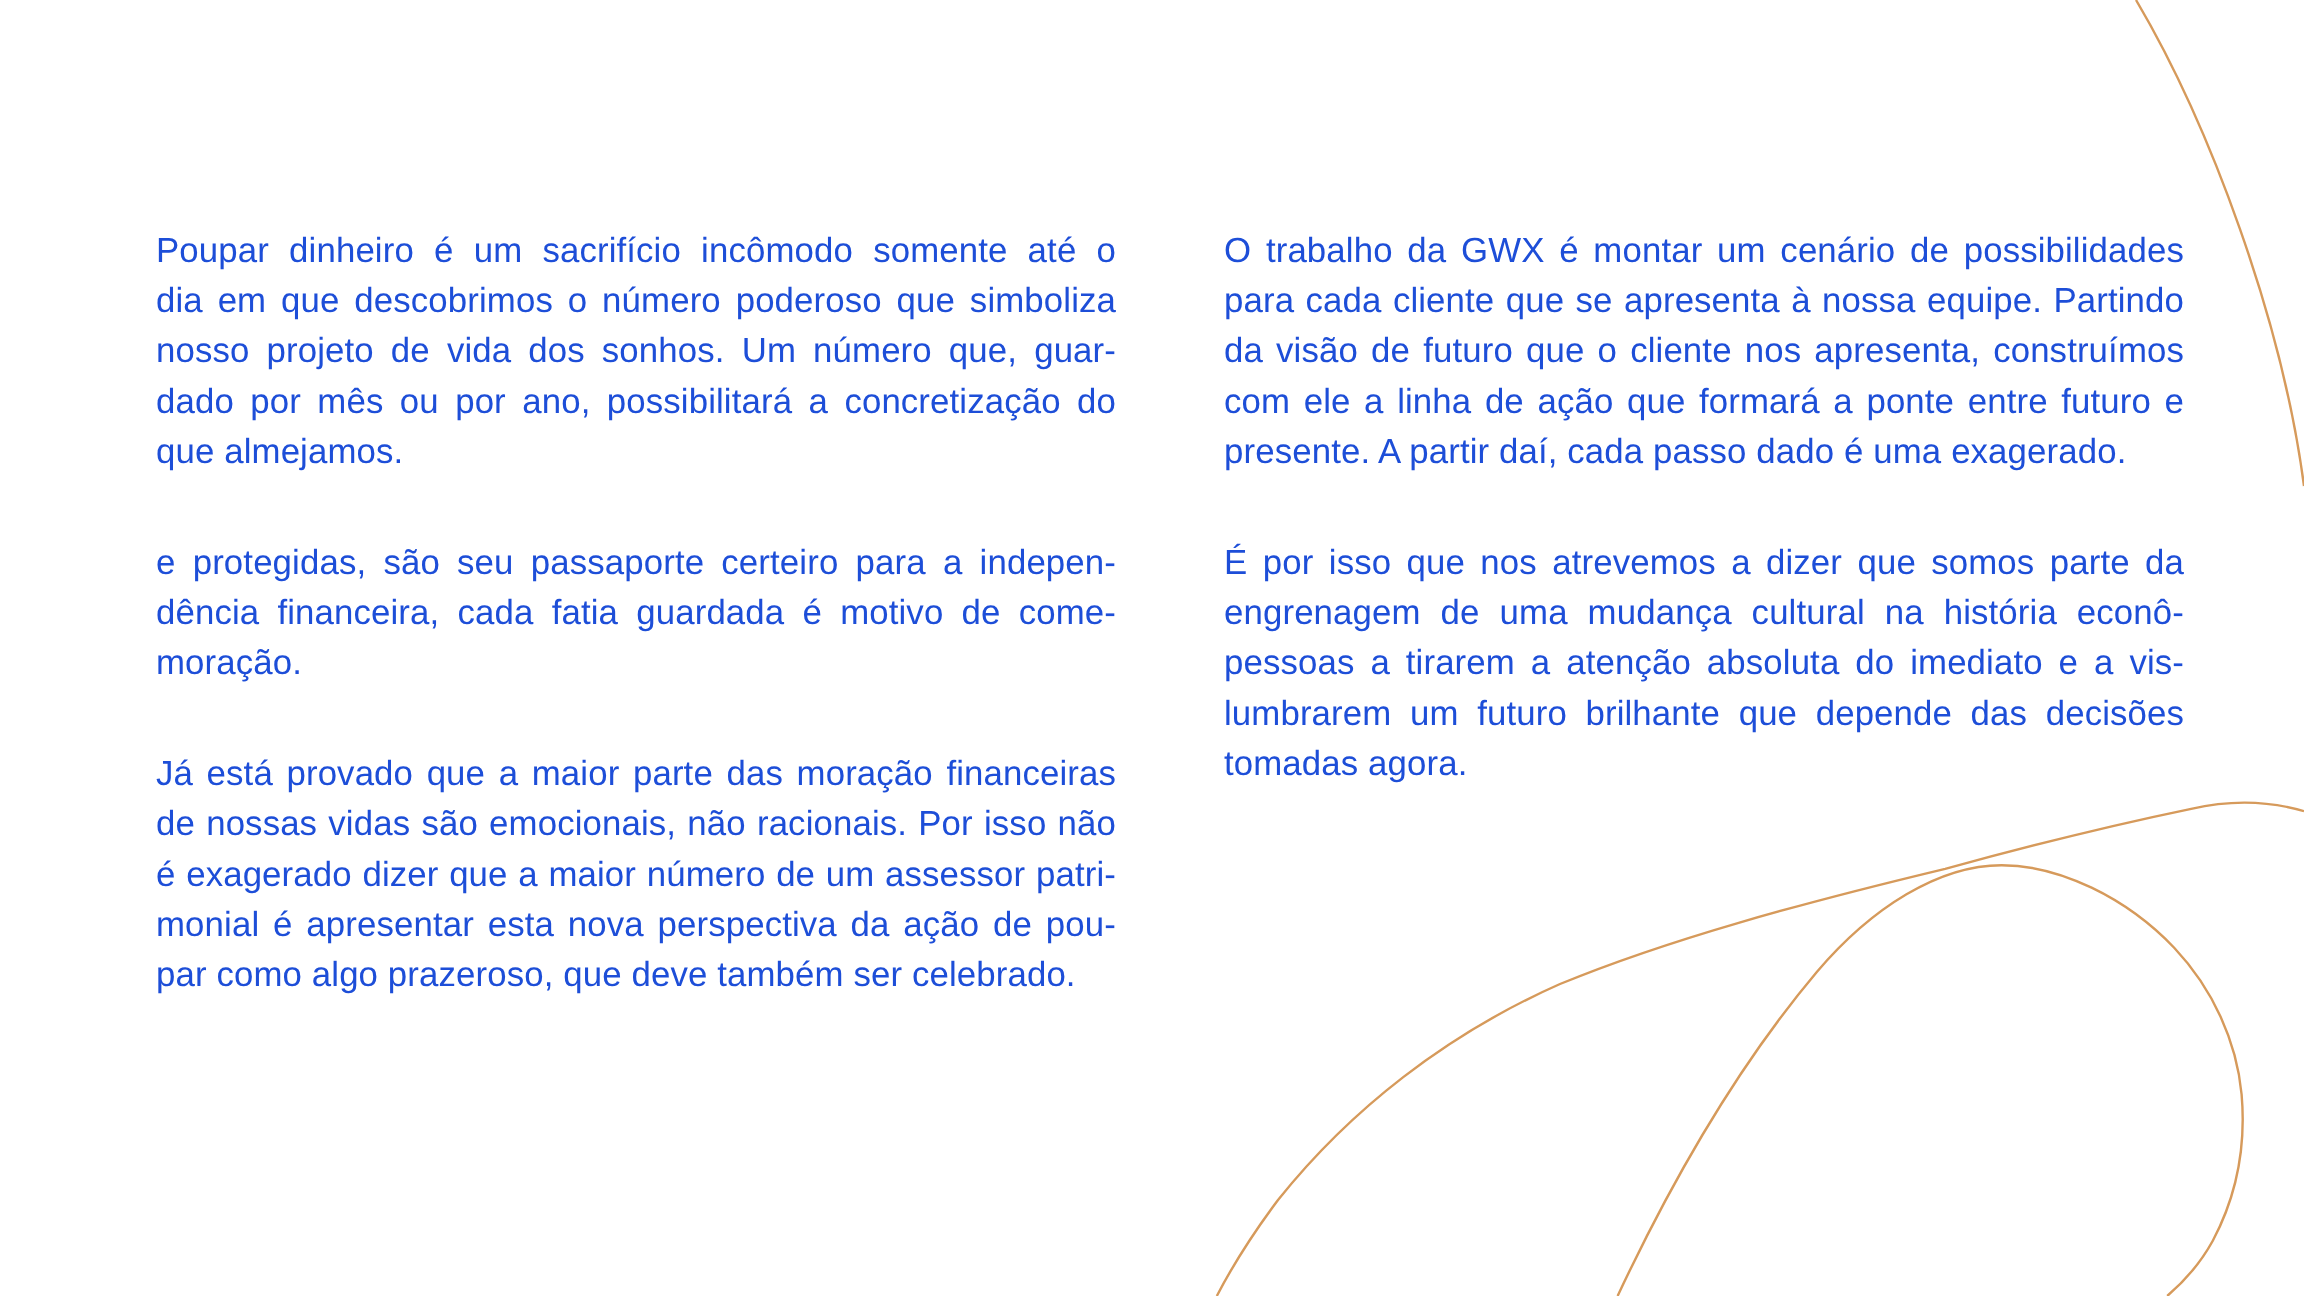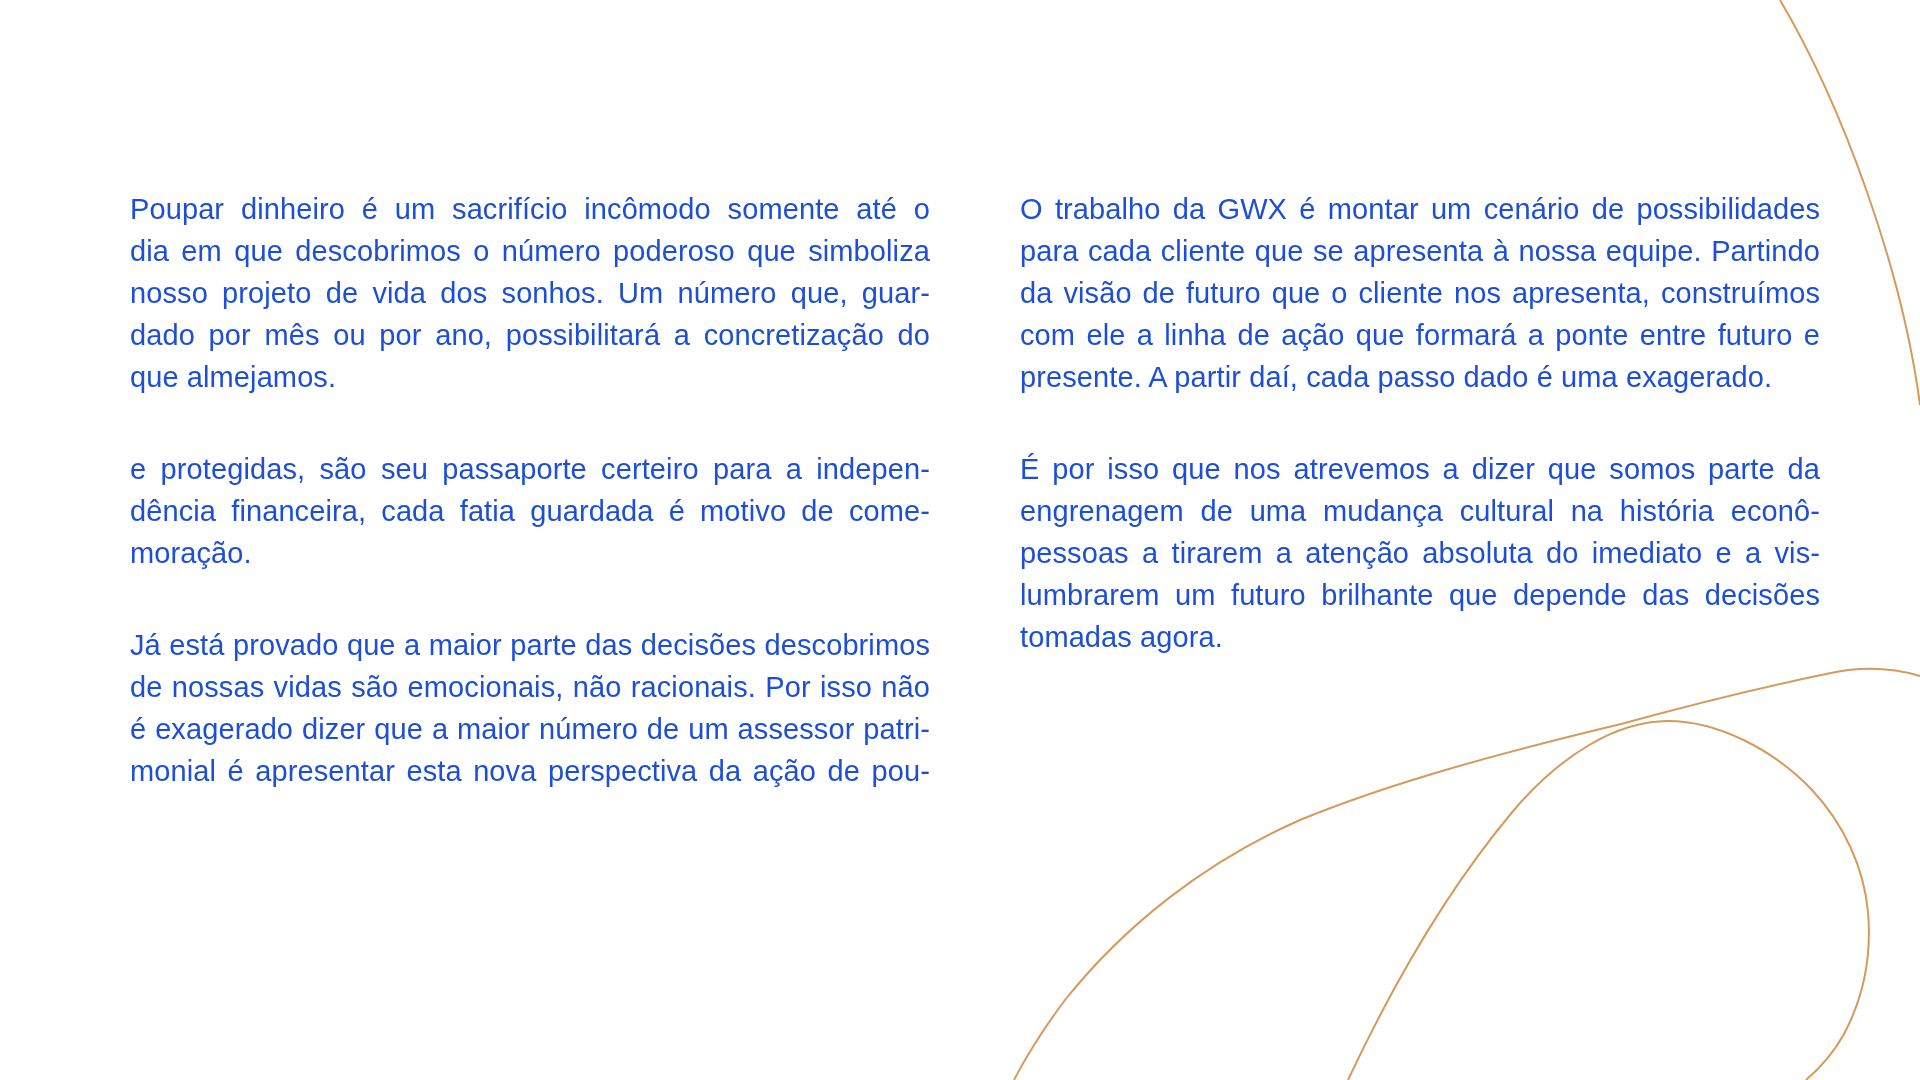--- a/index.html
+++ b/index.html
@@ -71,24 +71,25 @@
       <span class="text-line">nosso projeto de vida dos sonhos. Um número que, guar-</span>
       <span class="text-line">dado por mês ou por ano, possibilitará a concretização do</span>
       <span class="text-line para-last">que almejamos.</span>
     </p>
     <p class="paragraph">
       <span class="text-line">e protegidas, são seu passaporte certeiro para a indepen-</span>
       <span class="text-line">dência financeira, cada fatia guardada é motivo de come-</span>
       <span class="text-line para-last">moração.</span>
     </p>
     <p class="paragraph">
-      <span class="text-line">Já está provado que a maior parte das decisões descobrimos</span>
+      <span class="text-line">Já está provado que a maior parte das moração financeiras</span>
       <span class="text-line">de nossas vidas são emocionais, não racionais. Por isso não</span>
       <span class="text-line">é exagerado dizer que a maior número de um assessor patri-</span>
       <span class="text-line">monial é apresentar esta nova perspectiva da ação de pou-</span>
+      <span class="text-line para-last">par como algo prazeroso, que deve também ser celebrado.</span>
     </p>
   </div>
 
   <div class="text-column column-right">
     <p class="paragraph">
       <span class="text-line">O trabalho da GWX é montar um cenário de possibilidades</span>
       <span class="text-line">para cada cliente que se apresenta à nossa equipe. Partindo</span>
       <span class="text-line">da visão de futuro que o cliente nos apresenta, construímos</span>
       <span class="text-line">com ele a linha de ação que formará a ponte entre futuro e</span>
       <span class="text-line para-last">presente. A partir daí, cada passo dado é uma exagerado.</span>

